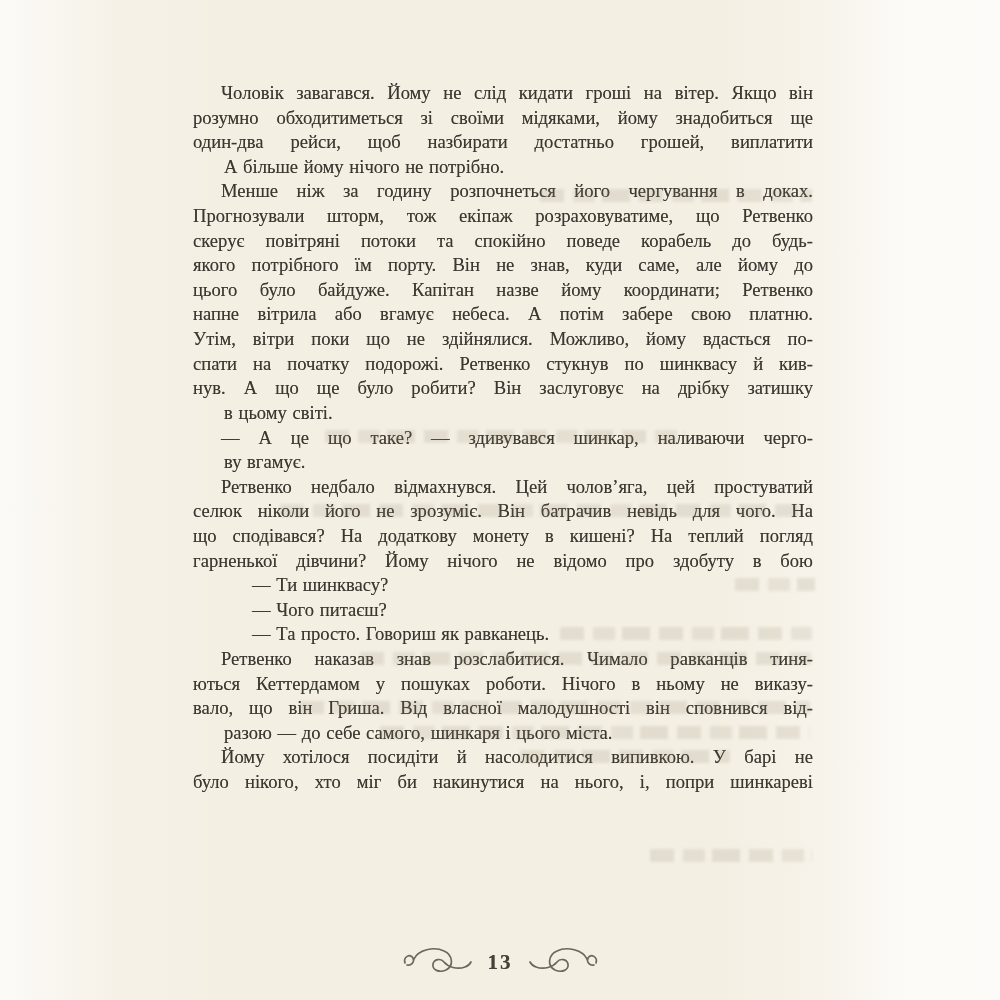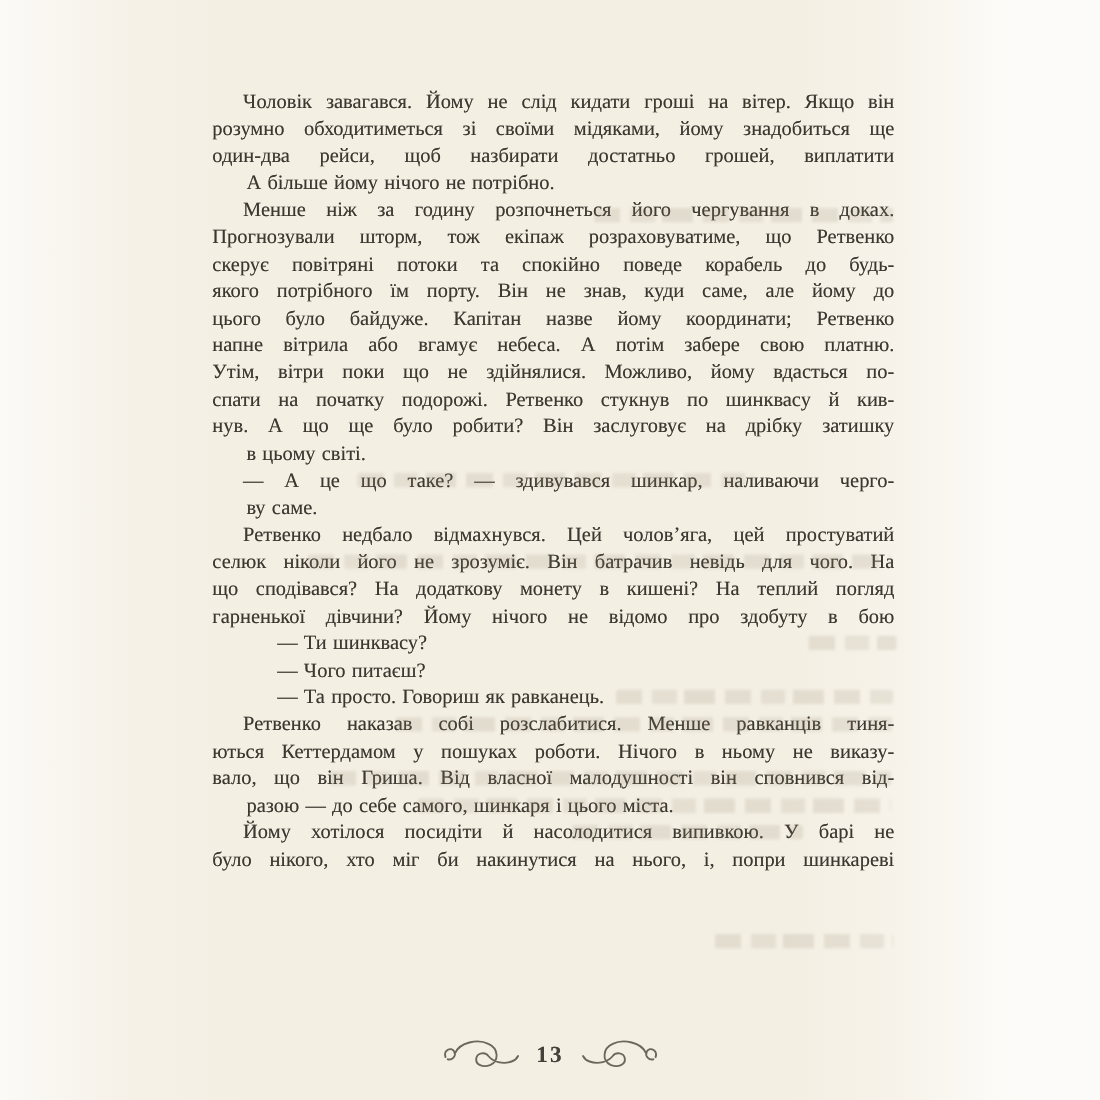--- a/index.html
+++ b/index.html
@@ -26,21 +26,21 @@
     position:absolute;height:13px;border-radius:2px;
     background:repeating-linear-gradient(90deg,
       rgba(148,136,112,.32) 0 24px, rgba(148,136,112,0) 24px 33px,
       rgba(148,136,112,.28) 33px 55px, rgba(148,136,112,0) 55px 62px,
       rgba(148,136,112,.33) 62px 90px, rgba(148,136,112,0) 90px 99px);
     filter:blur(1.5px);
     opacity:.55;
   }
   .footer{
     position:absolute;left:0;top:941px;width:1000px;height:34px;
-    display:flex;align-items:center;justify-content:center;gap:15px;
+    display:flex;align-items:flex-end;justify-content:center;gap:15px;
   }
   .page-number{
     font-size:21px;font-weight:bold;color:#45403a;letter-spacing:2px;
     text-shadow:0 0 .5px rgba(69,64,58,.5);
   }
   .flourish{display:block;}
   .flourish path{fill:none;stroke:#6d675b;stroke-width:1.7;stroke-linecap:round;}
   .flourish.right{transform:scaleX(-1);}
 </style>
 </head>
@@ -62,39 +62,39 @@
         <div class="line">якого потрібного їм порту. Він не знав, куди саме, але йому до</div>
         <div class="line">цього було байдуже. Капітан назве йому координати; Ретвенко</div>
         <div class="line">напне вітрила або вгамує небеса. А потім забере свою платню.</div>
         <div class="line">Утім, вітри поки що не здійнялися. Можливо, йому вдасться по-</div>
         <div class="line">спати на початку подорожі. Ретвенко стукнув по шинквасу й кив-</div>
         <div class="line">нув. А що ще було робити? Він заслуговує на дрібку затишку</div>
         <div class="line last">в цьому світі.</div>
       </div>
       <div class="para">
         <div class="line">— А це що таке? — здивувався шинкар, наливаючи черго-</div>
-        <div class="line last">ву саме.</div>
+        <div class="line last">ву вгамує.</div>
       </div>
       <div class="para">
         <div class="line">Ретвенко недбало відмахнувся. Цей чолов’яга, цей простуватий</div>
         <div class="line">селюк ніколи його не зрозуміє. Він батрачив невідь для чого. На</div>
         <div class="line">що сподівався? На додаткову монету в кишені? На теплий погляд</div>
         <div class="line">гарненької дівчини? Йому нічого не відомо про здобуту в бою</div>
       </div>
       <div class="para">
         <div class="line last">— Ти шинквасу?</div>
       </div>
       <div class="para">
         <div class="line last">— Чого питаєш?</div>
       </div>
       <div class="para">
         <div class="line last">— Та просто. Говориш як равканець.</div>
       </div>
       <div class="para">
-        <div class="line">Ретвенко наказав собі розслабитися. Менше равканців тиня-</div>
+        <div class="line">Ретвенко наказав знав розслабитися. Чимало равканців тиня-</div>
         <div class="line">ються Кеттердамом у пошуках роботи. Нічого в ньому не виказу-</div>
         <div class="line">вало, що він Гриша. Від власної малодушності він сповнився від-</div>
         <div class="line last">разою — до себе самого, шинкаря і цього міста.</div>
       </div>
       <div class="para">
         <div class="line">Йому хотілося посидіти й насолодитися випивкою. У барі не</div>
         <div class="line">було нікого, хто міг би накинутися на нього, і, попри шинкареві</div>
       </div>
     </div>
 

